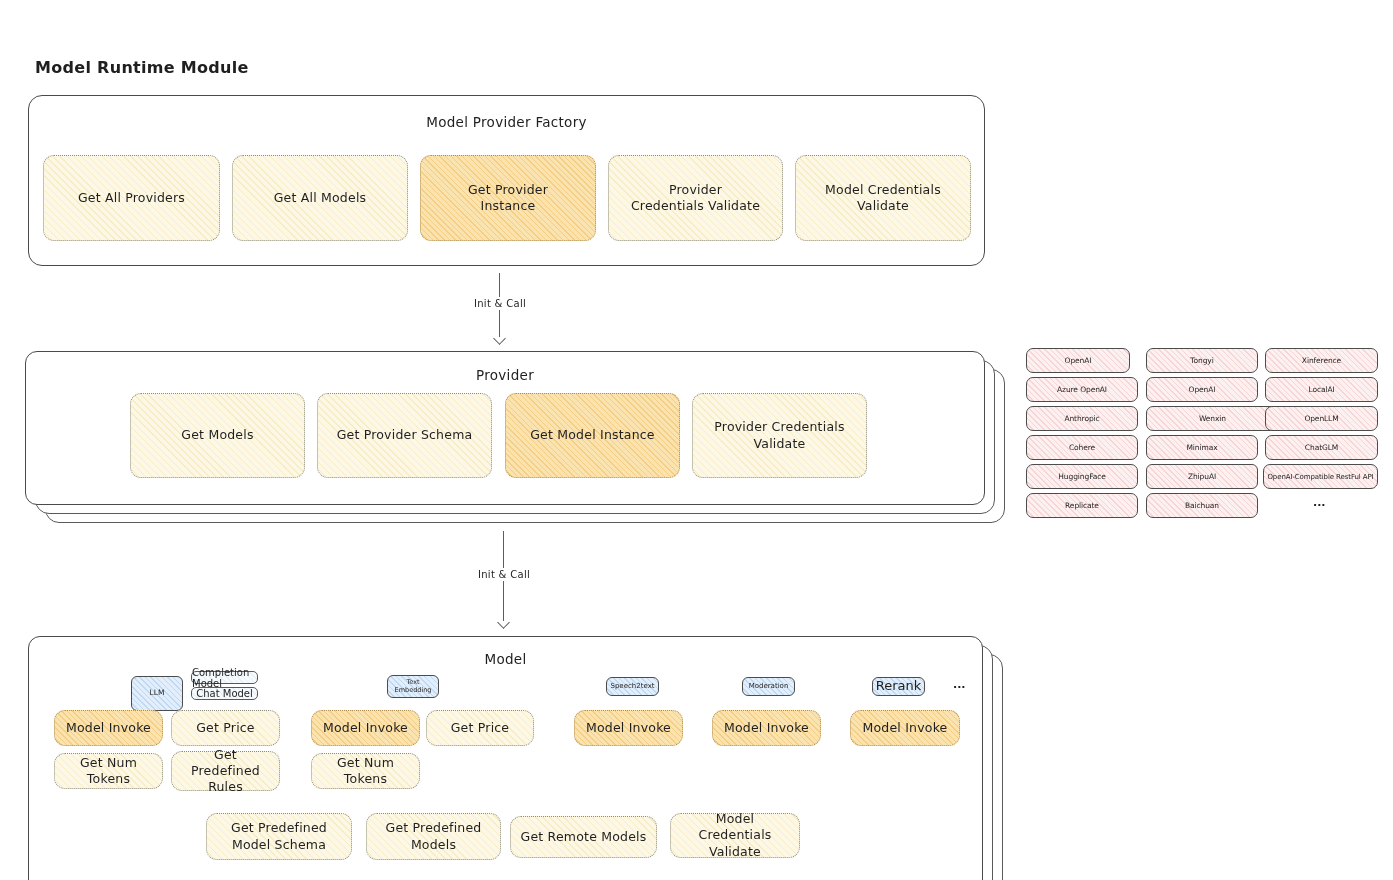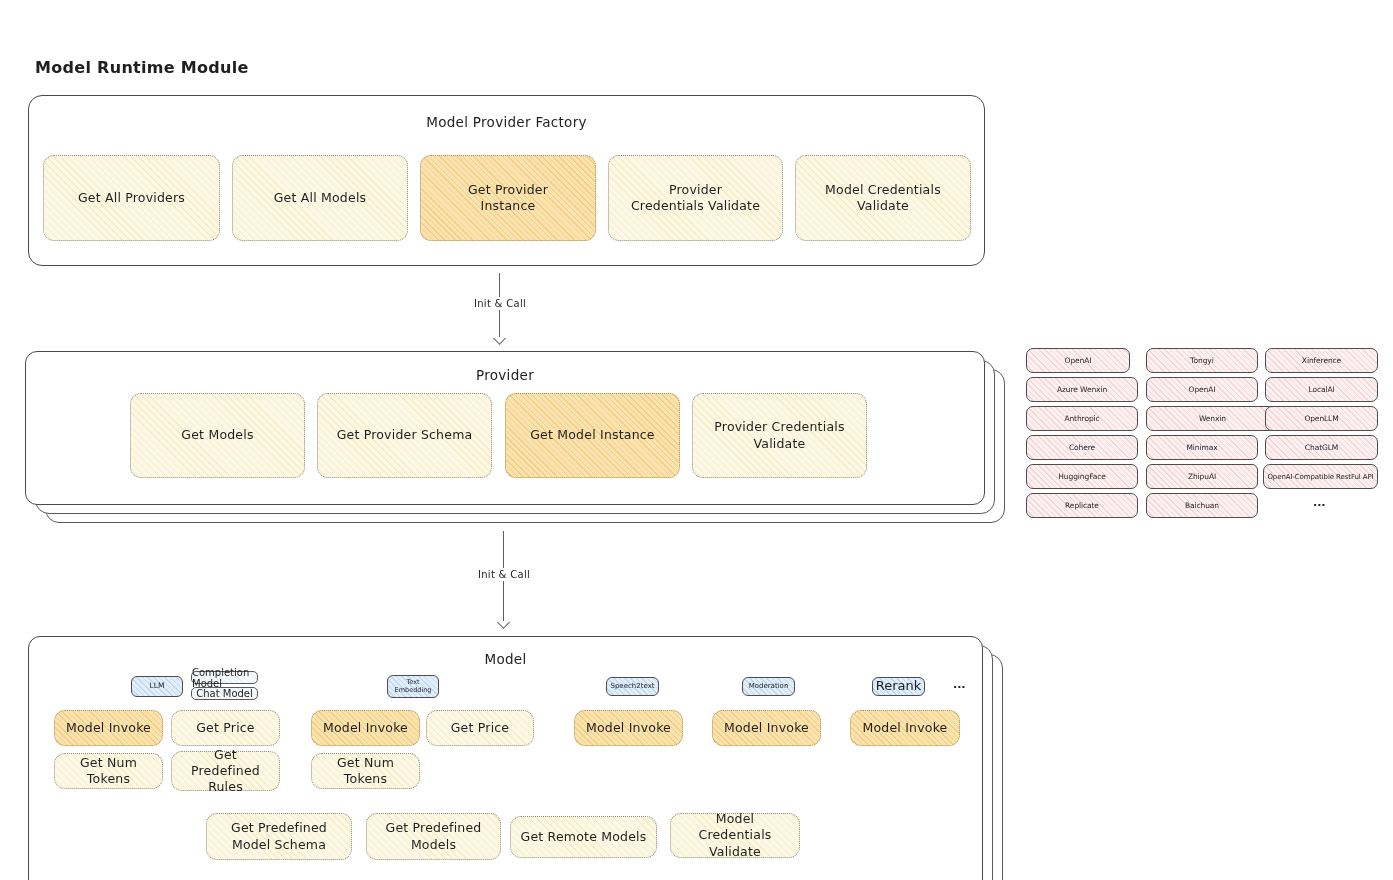--- a/index.html
+++ b/index.html
@@ -168,21 +168,21 @@
       <span>OpenAI</span>
     </div>
   <div class="abs chip-pink" style="left:1146px; top:300px; width:112px; height:25px;">
       <span>Tongyi</span>
     </div>
   <div class="abs chip-pink" style="left:1265px; top:300px; width:113px; height:25px;">
       <span>Xinference</span>
     </div>
 
   <div class="abs chip-pink" style="left:1026px; top:329px; width:112px; height:25px;">
-      <span>Azure Wenxin</span>
+      <span>Azure OpenAI</span>
     </div>
   <div class="abs chip-pink" style="left:1146px; top:329px; width:112px; height:25px;">
       <span>OpenAI</span>
     </div>
   <div class="abs chip-pink" style="left:1265px; top:329px; width:113px; height:25px;">
       <span>LocalAI</span>
     </div>
 
   <div class="abs chip-pink" style="left:1026px; top:358px; width:112px; height:25px;">
       <span>Anthropic</span>
@@ -225,21 +225,21 @@
   <div class="abs arrow-line" style="left:503px; top:483px; height:90px;"></div>
   <div class="abs arrow-head" style="left:499px; top:570px;"></div>
   <div class="abs arrow-label" style="left:504px; top:520px;">Init &amp; Call</div>
 
   <div class="abs stack-layer" style="left:48px; top:606px; width:955px; height:257px;"></div>
   <div class="abs stack-layer" style="left:38px; top:597px; width:955px; height:257px;"></div>
   <div class="abs big-box" style="left:28px; top:588px; width:955px; height:257px; border-radius:12px;">
     <div class="box-title" style="top:14px;">Model</div>
   </div>
 
-  <div class="abs tag-blue" style="left:131px; top:628px; width:52px; height:21px;">LLM</div>
+  <div class="abs tag-blue" style="left:131px; top:628px; width:52px; height:35px;">LLM</div>
   <div class="abs tag-white" style="left:191px; top:623px; width:67px; height:13px;">Completion Model</div>
   <div class="abs tag-white" style="left:191px; top:639px; width:67px; height:13px;">Chat Model</div>
   <div class="abs tag-blue" style="left:387px; top:627px; width:52px; height:23px; font-size:6.5px; padding:0 6px;">Text Embedding</div>
   <div class="abs tag-blue" style="left:606px; top:629px; width:53px; height:19px; font-size:7px;">Speech2text</div>
   <div class="abs tag-blue" style="left:742px; top:629px; width:53px; height:19px; font-size:7px;">Moderation</div>
   <div class="abs tag-blue" style="left:872px; top:629px; width:53px; height:19px; font-size:13px;">Rerank</div>
   <div class="abs ellipsis-text" style="left:953px; top:630px;">...</div>
 
   <div class="abs sbtn fill-strong" style="left:54px; top:662px; width:109px; height:36px;">
     <span>Model Invoke</span>

